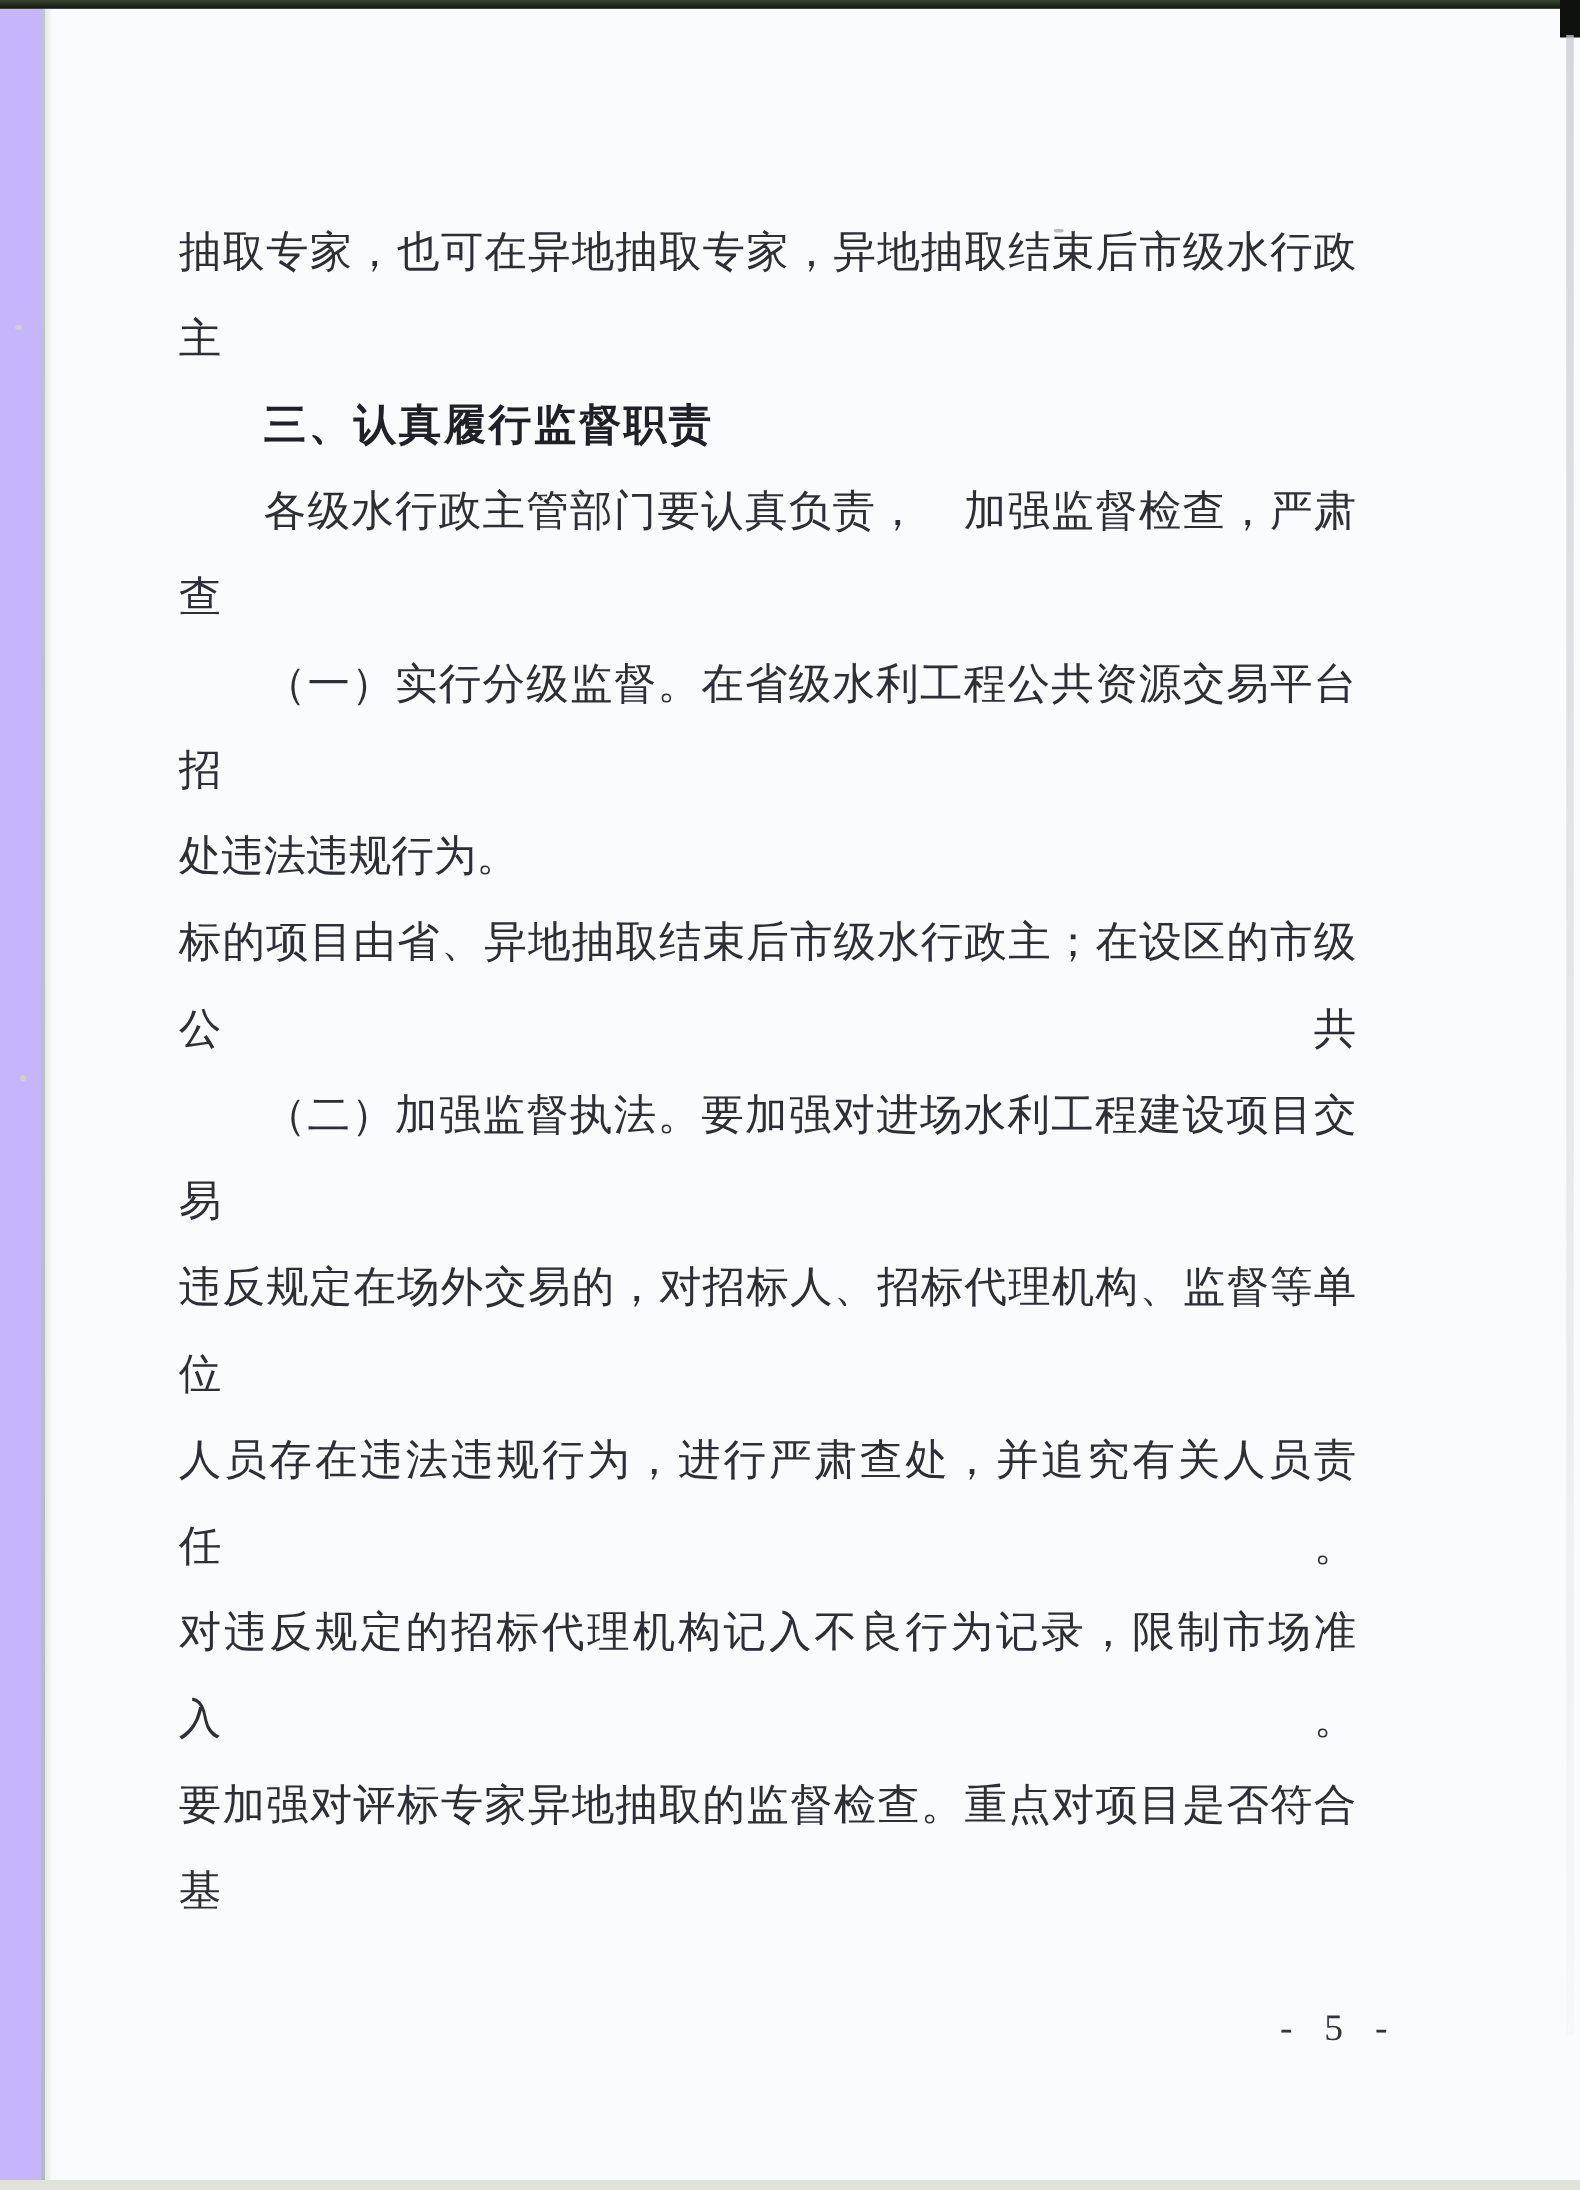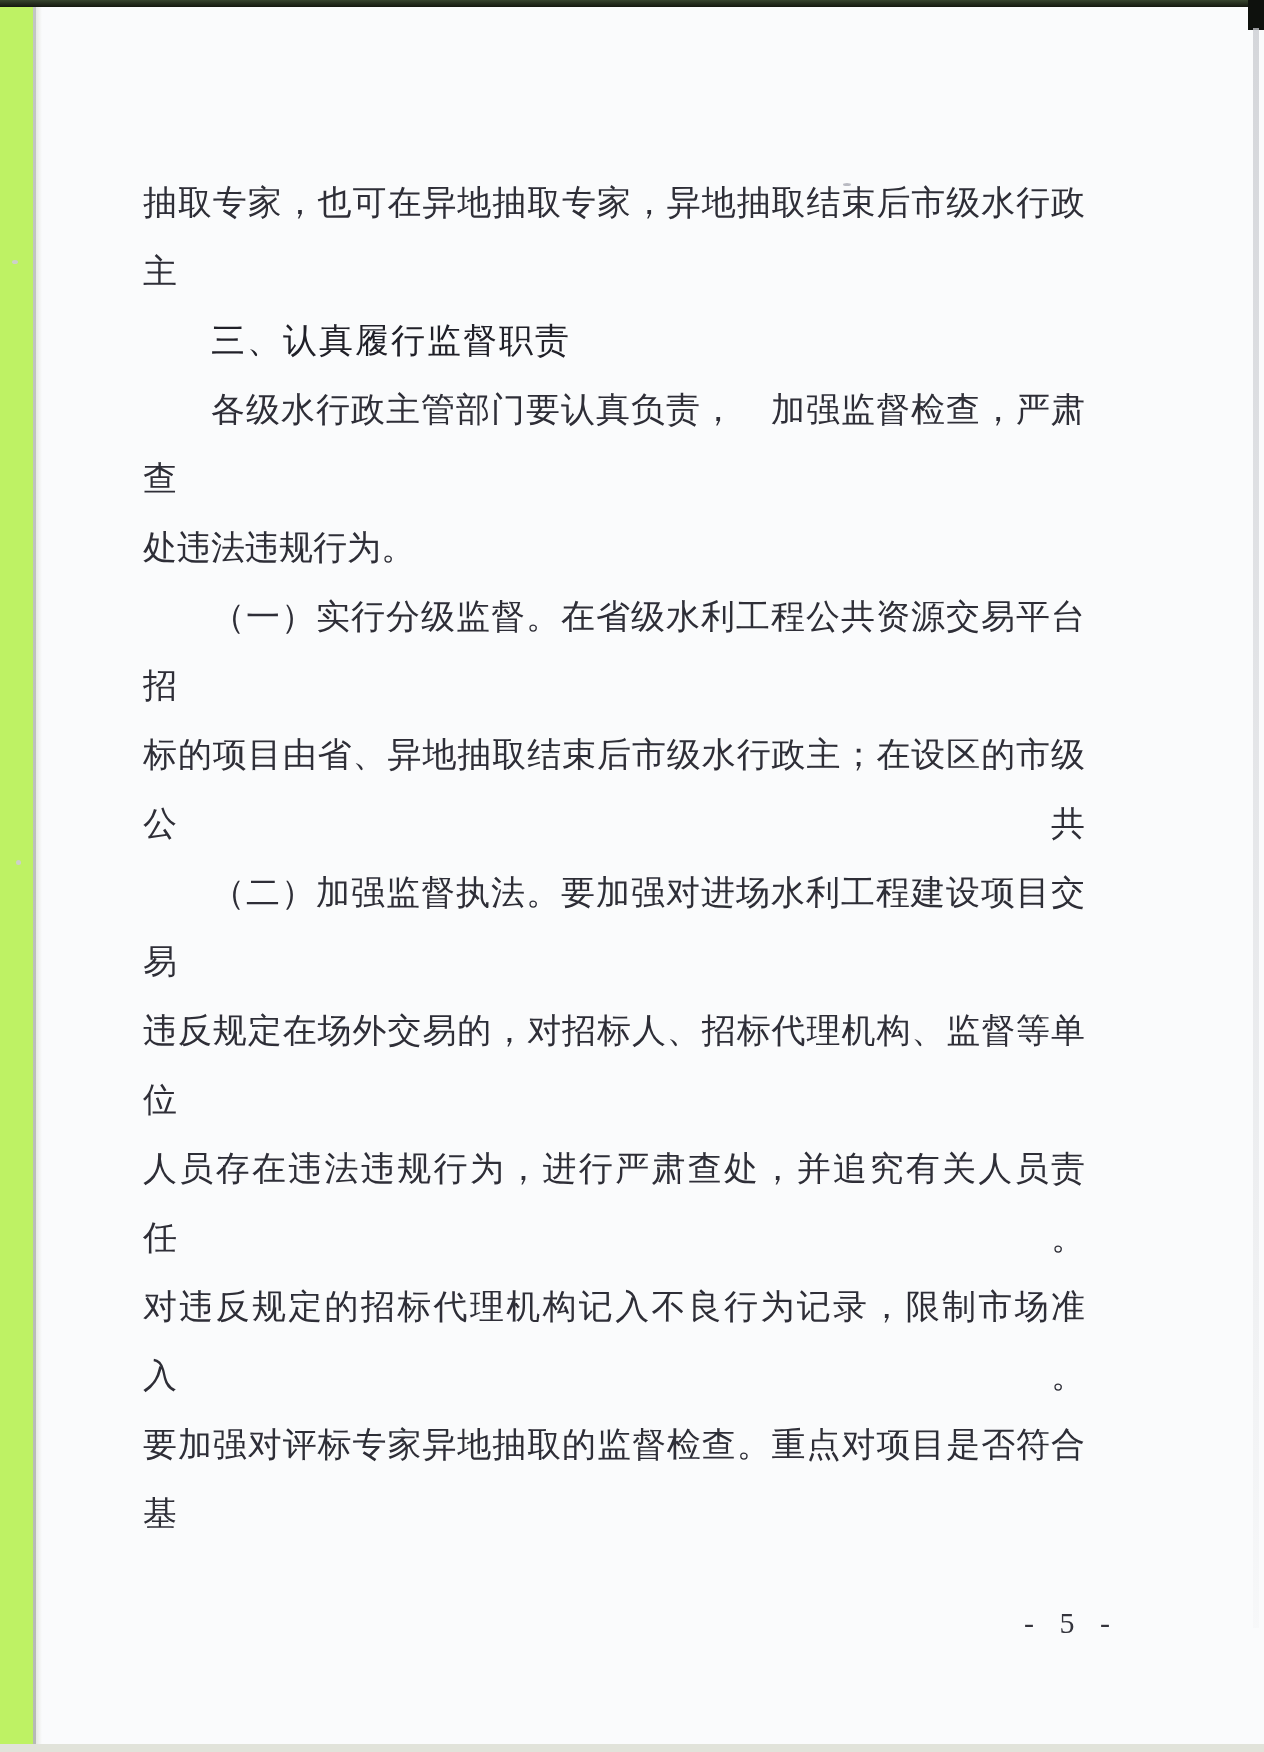--- a/index.html
+++ b/index.html
@@ -1,19 +1,19 @@
 <!DOCTYPE html>
 <html lang="zh"><head>
 <meta charset="utf-8">
 <style>
   html,body{margin:0;padding:0;}
   .canvas{
     position:relative;
     width:1264px;height:1752px;
-    background:#bef264;
+    background:#c4b5fd;
     overflow:hidden;
     font-family:"Liberation Serif","DejaVu Serif",serif;
   }
   
   .page{
     position:absolute;left:36px;top:7px;
     width:1228px;height:1737px;
     background:#fafbfc;
   }
   
@@ -51,21 +51,21 @@
     position:absolute;left:143px;top:168px;width:942px;
     font-size:34px;line-height:69px;
     color:#2e2e37;
     text-rendering:optimizeLegibility;
   }
   .line{min-height:69px;}
   .j{text-align:justify;text-align-last:justify;}
   .ind{text-indent:2em;}
   .heading{
     font-family:"Liberation Sans","DejaVu Sans",sans-serif;
-    font-weight:400;color:#202028;
+    font-weight:700;color:#202028;
     letter-spacing:2px;
   }
   .pagenum{
     position:absolute;left:1024px;top:1606px;
     font-size:30px;color:#34343c;
     letter-spacing:9px;white-space:nowrap;
   }
 </style>
 </head>
 <body>
@@ -80,22 +80,22 @@
   <div class="edge-right"></div>
   <div class="edge-bottom"></div>
   <div class="speck s1"></div>
   <div class="speck s2"></div>
   <div class="speck s3"></div>
 
   <div class="textblock">
     <div class="line j">抽取专家，也可在异地抽取专家，异地抽取结束后市级水行政主</div>
     <div class="line heading ind">三、认真履行监督职责</div>
     <div class="line j ind">各级水行政主管部门要认真负责，　加强监督检查，严肃查</div>
+    <div class="line j ind">（一）实行分级监督。在省级水利工程公共资源交易平台招</div>
     <div class="line">处违法违规行为。</div>
-    <div class="line j ind">（一）实行分级监督。在省级水利工程公共资源交易平台招</div>
     <div class="line j">标的项目由省、异地抽取结束后市级水行政主；在设区的市级公共</div>
     <div class="line j ind">（二）加强监督执法。要加强对进场水利工程建设项目交易</div>
     <div class="line j">违反规定在场外交易的，对招标人、招标代理机构、监督等单位</div>
     <div class="line j">人员存在违法违规行为，进行严肃查处，并追究有关人员责任。</div>
     <div class="line j">对违反规定的招标代理机构记入不良行为记录，限制市场准入。</div>
     <div class="line j">要加强对评标专家异地抽取的监督检查。重点对项目是否符合基</div>
 
   </div>
 
   <div class="pagenum">- 5 -</div>

